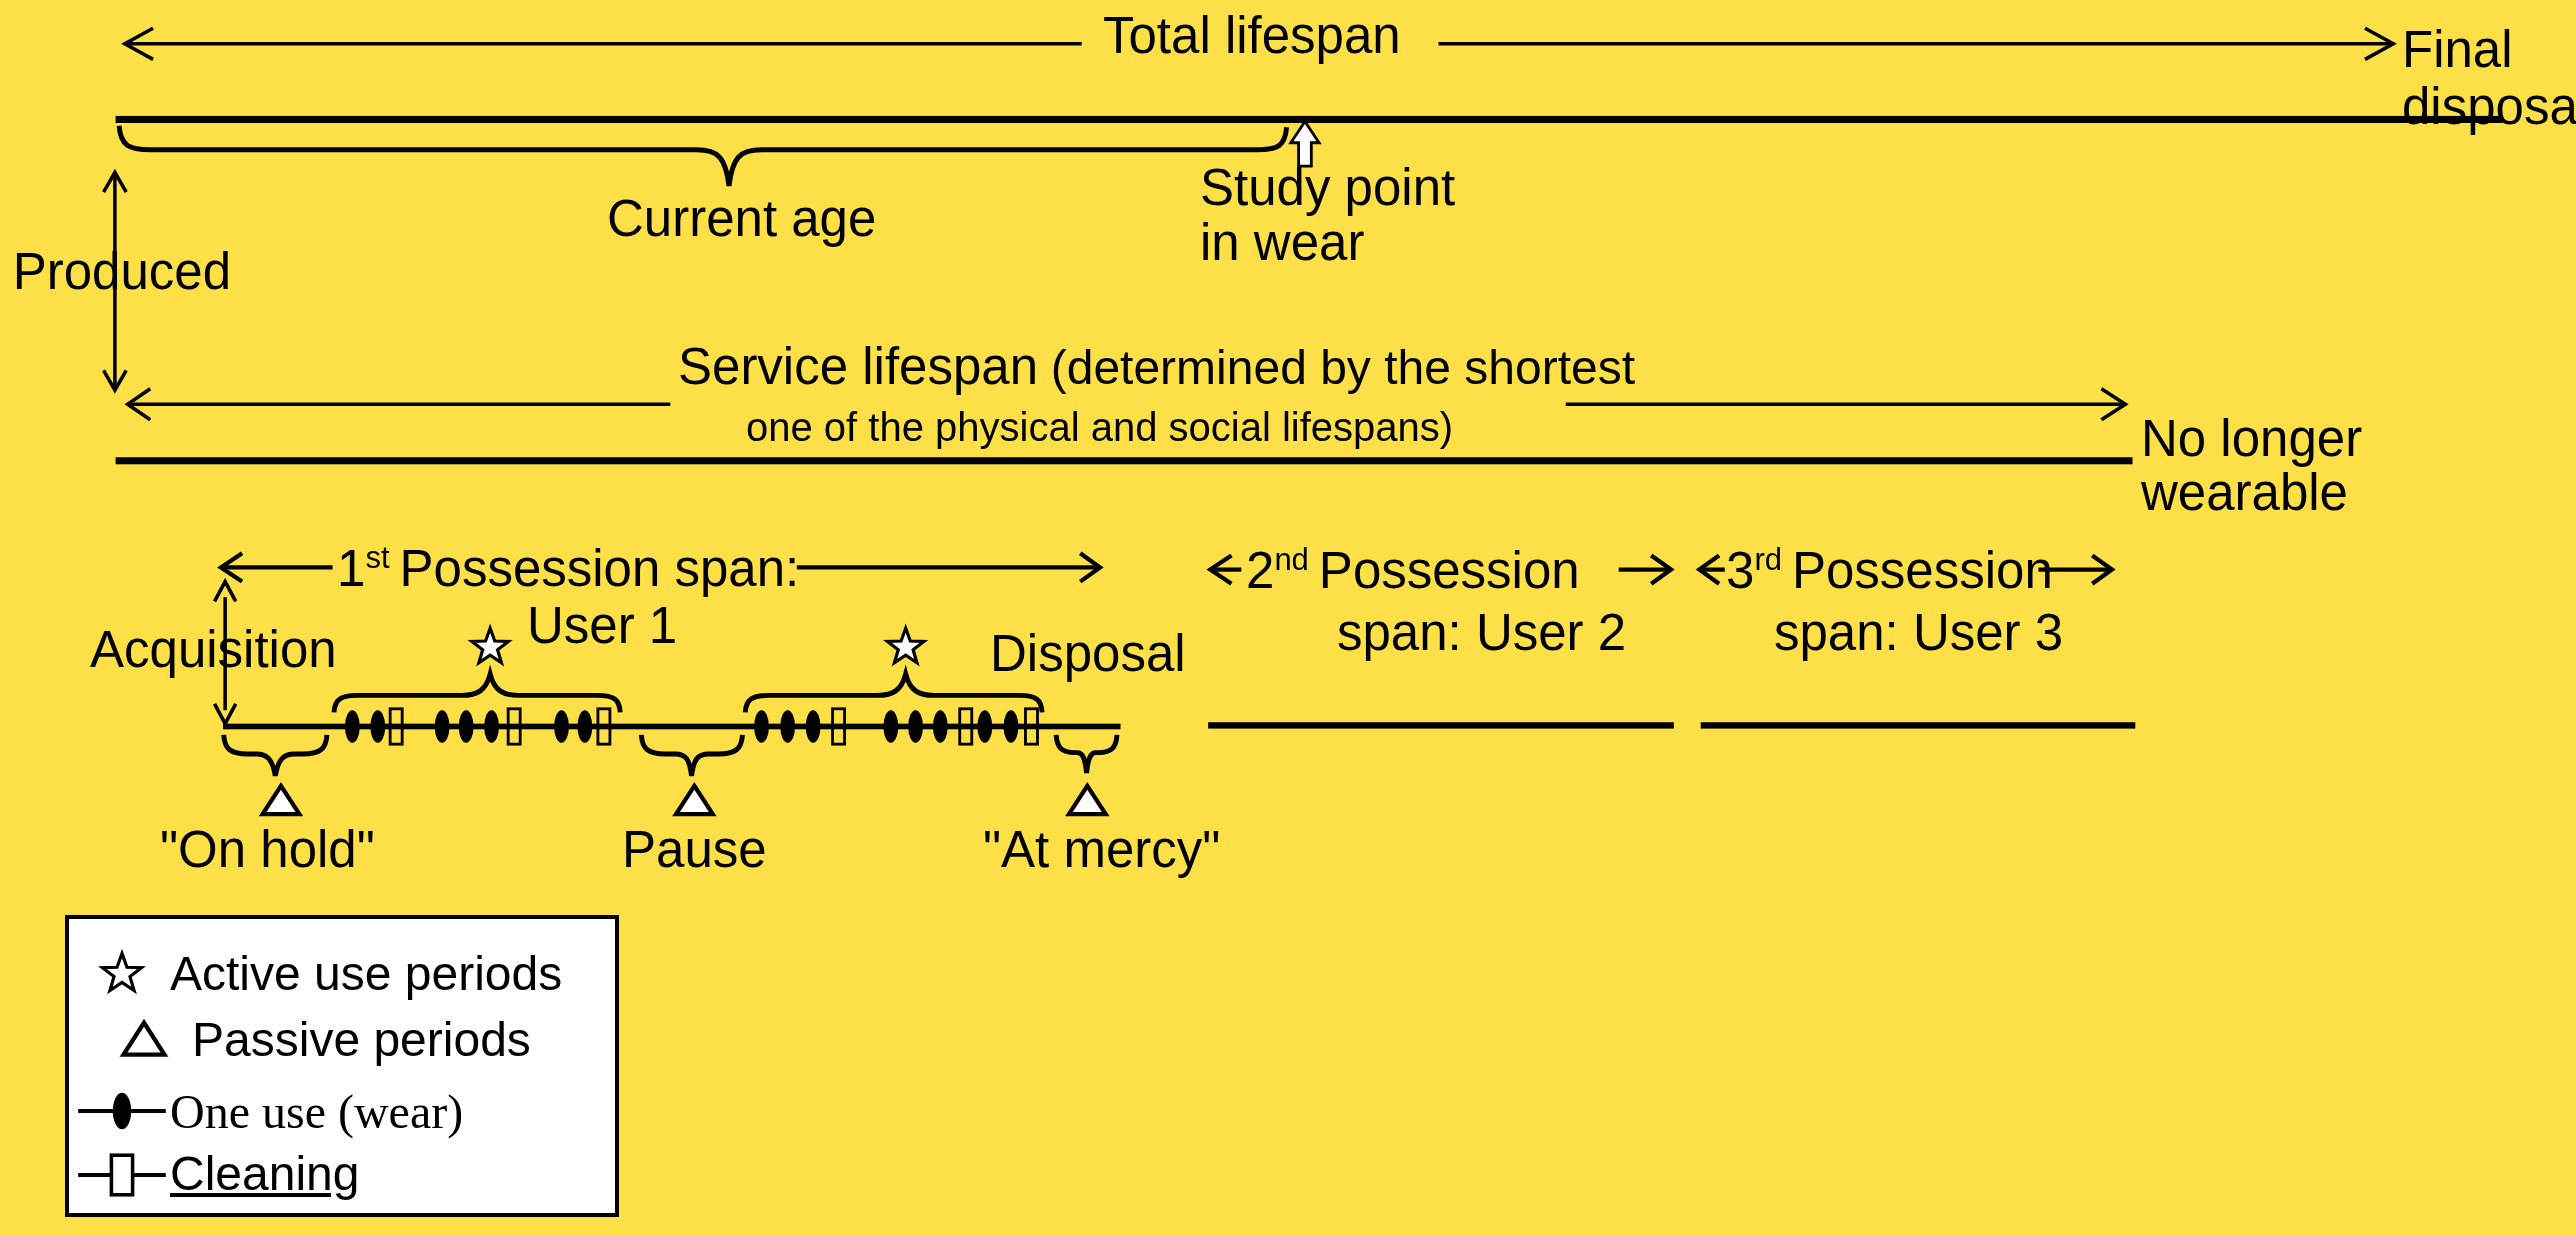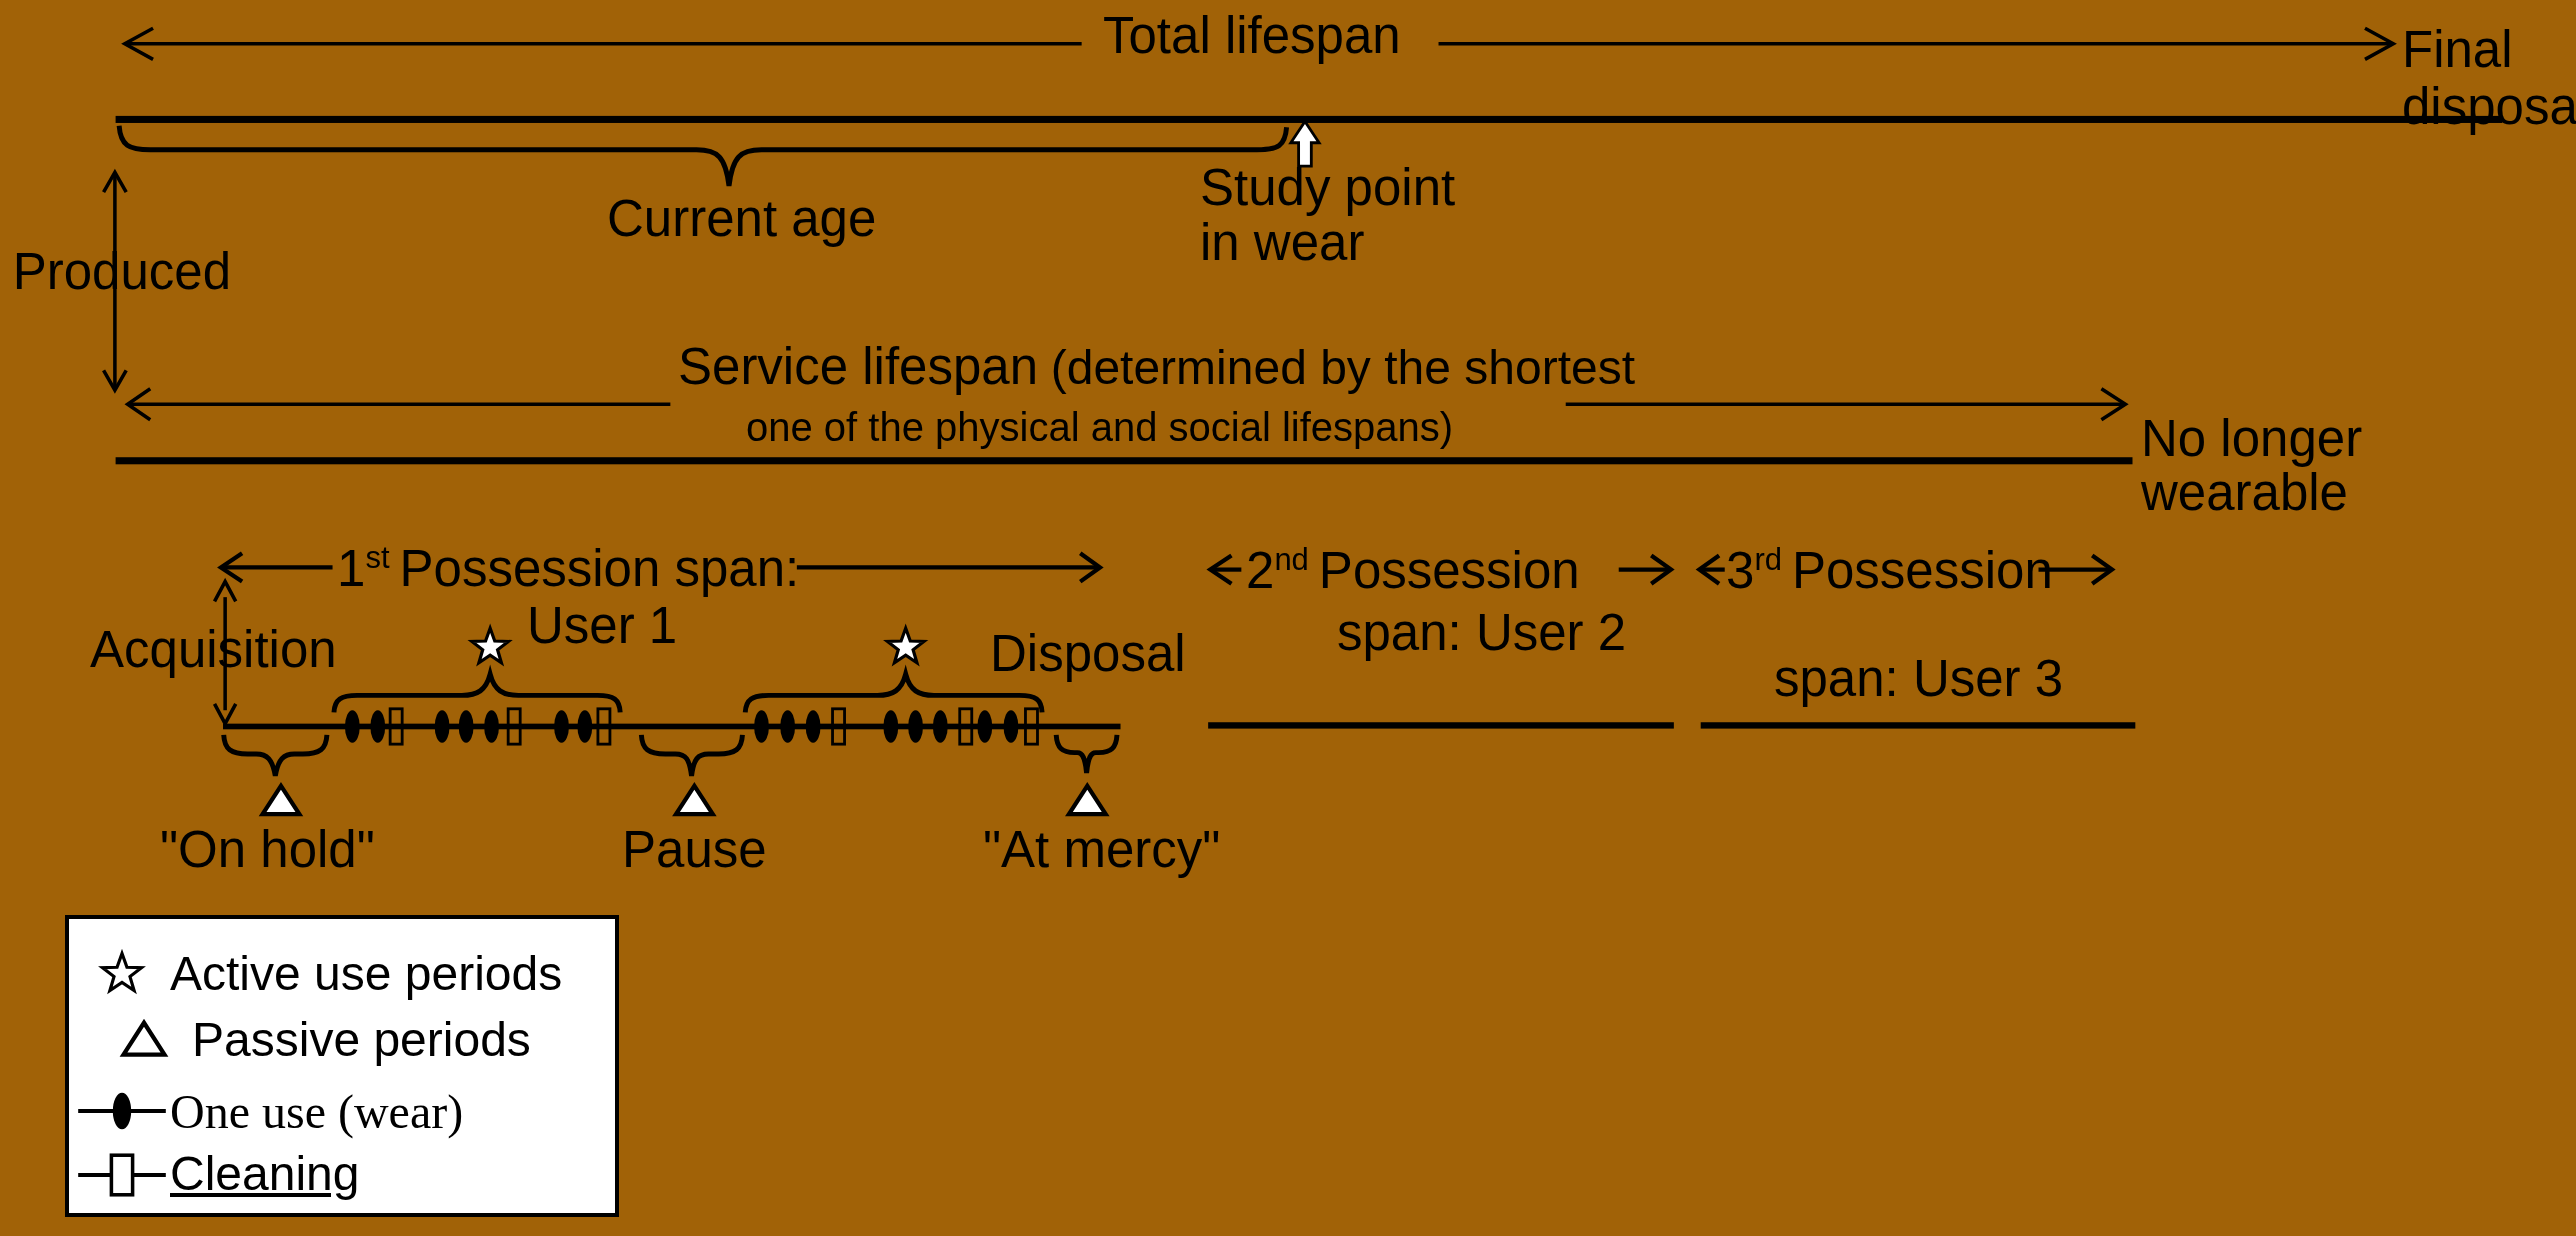--- a/index.html
+++ b/index.html
@@ -1,17 +1,17 @@
 <!DOCTYPE html>
 <html style="font-size:11.3px"><head>
 <meta charset="utf-8">
 <style>
   html,body{margin:0;padding:0;background:#ffffff;}
   body{width:2576px;height:1236px;position:relative;font-family:"Liberation Sans",sans-serif;color:#000;}
-  .canvas{position:absolute;left:0;top:0;width:2576px;height:1236px;background:#a16207;overflow:hidden;}
+  .canvas{position:absolute;left:0;top:0;width:2576px;height:1236px;background:#fde047;overflow:hidden;}
   svg.gfx{position:absolute;left:0;top:0;}
   .lbl{position:absolute;white-space:nowrap;font-size:51px;line-height:1.0;color:#000;}
   .lbl .small{font-size:48px;}
   .lbl sup{font-size:31px;vertical-align:super;line-height:0;}
   .after-sup{margin-left:10px;}
   .two-line div{white-space:nowrap;}
   .legend-box{position:absolute;left:65px;top:915px;width:554px;height:302px;border:4.2px solid #000;background:#fff;box-sizing:border-box;}
   .legend-row{position:absolute;left:0;width:100%;height:64px;}
   .legend-icon{position:absolute;left:0;top:0;}
   .legend-label{position:absolute;left:101px;font-size:48px;line-height:1.0;white-space:nowrap;}
@@ -154,21 +154,21 @@
   <div class="lbl" style="left:527px;top:600px;">User 1</div>
 
   <div class="lbl" style="left:1246px;top:545px;">
     <span>2</span><sup>nd</sup><span class="after-sup">Possession</span>
   </div>
   <div class="lbl" style="left:1337px;top:607px;">span: User 2</div>
 
   <div class="lbl" style="left:1726px;top:545px;">
     <span>3</span><sup>rd</sup><span class="after-sup">Possession</span>
   </div>
-  <div class="lbl" style="left:1774px;top:607px;margin-top:46px;">span: User 3</div>
+  <div class="lbl" style="left:1774px;top:607px;">span: User 3</div>
 
   <div class="lbl" style="left:90px;top:624px;">Acquisition</div>
   <div class="lbl" style="left:990px;top:628px;">Disposal</div>
 
   <div class="lbl" style="left:160px;top:824px;">"On hold"</div>
   <div class="lbl" style="left:622px;top:824px;">Pause</div>
   <div class="lbl" style="left:983px;top:824px;">"At mercy"</div>
 
   <div class="legend-box">
 

